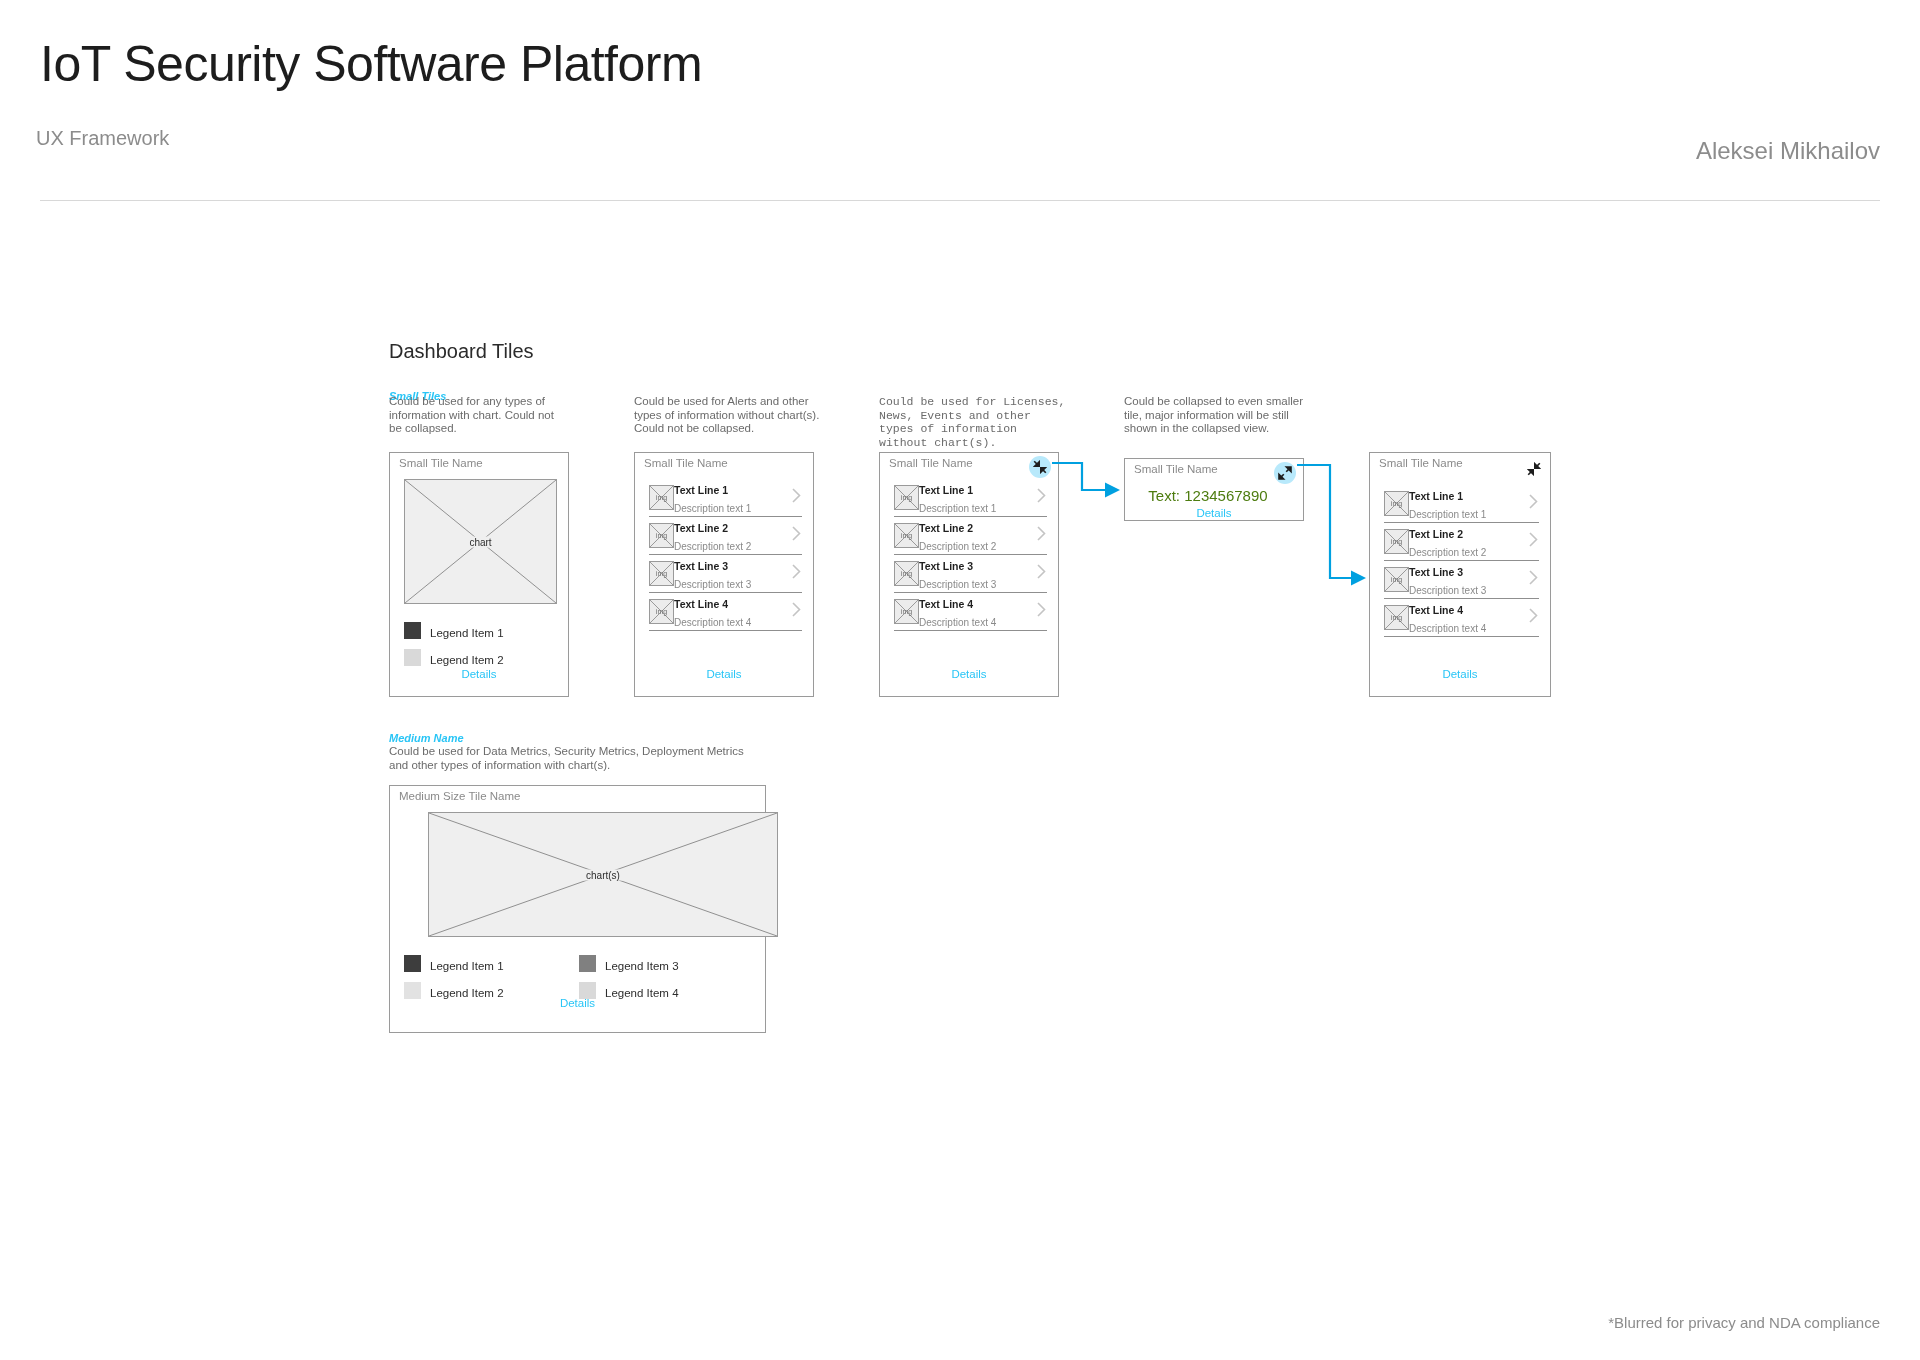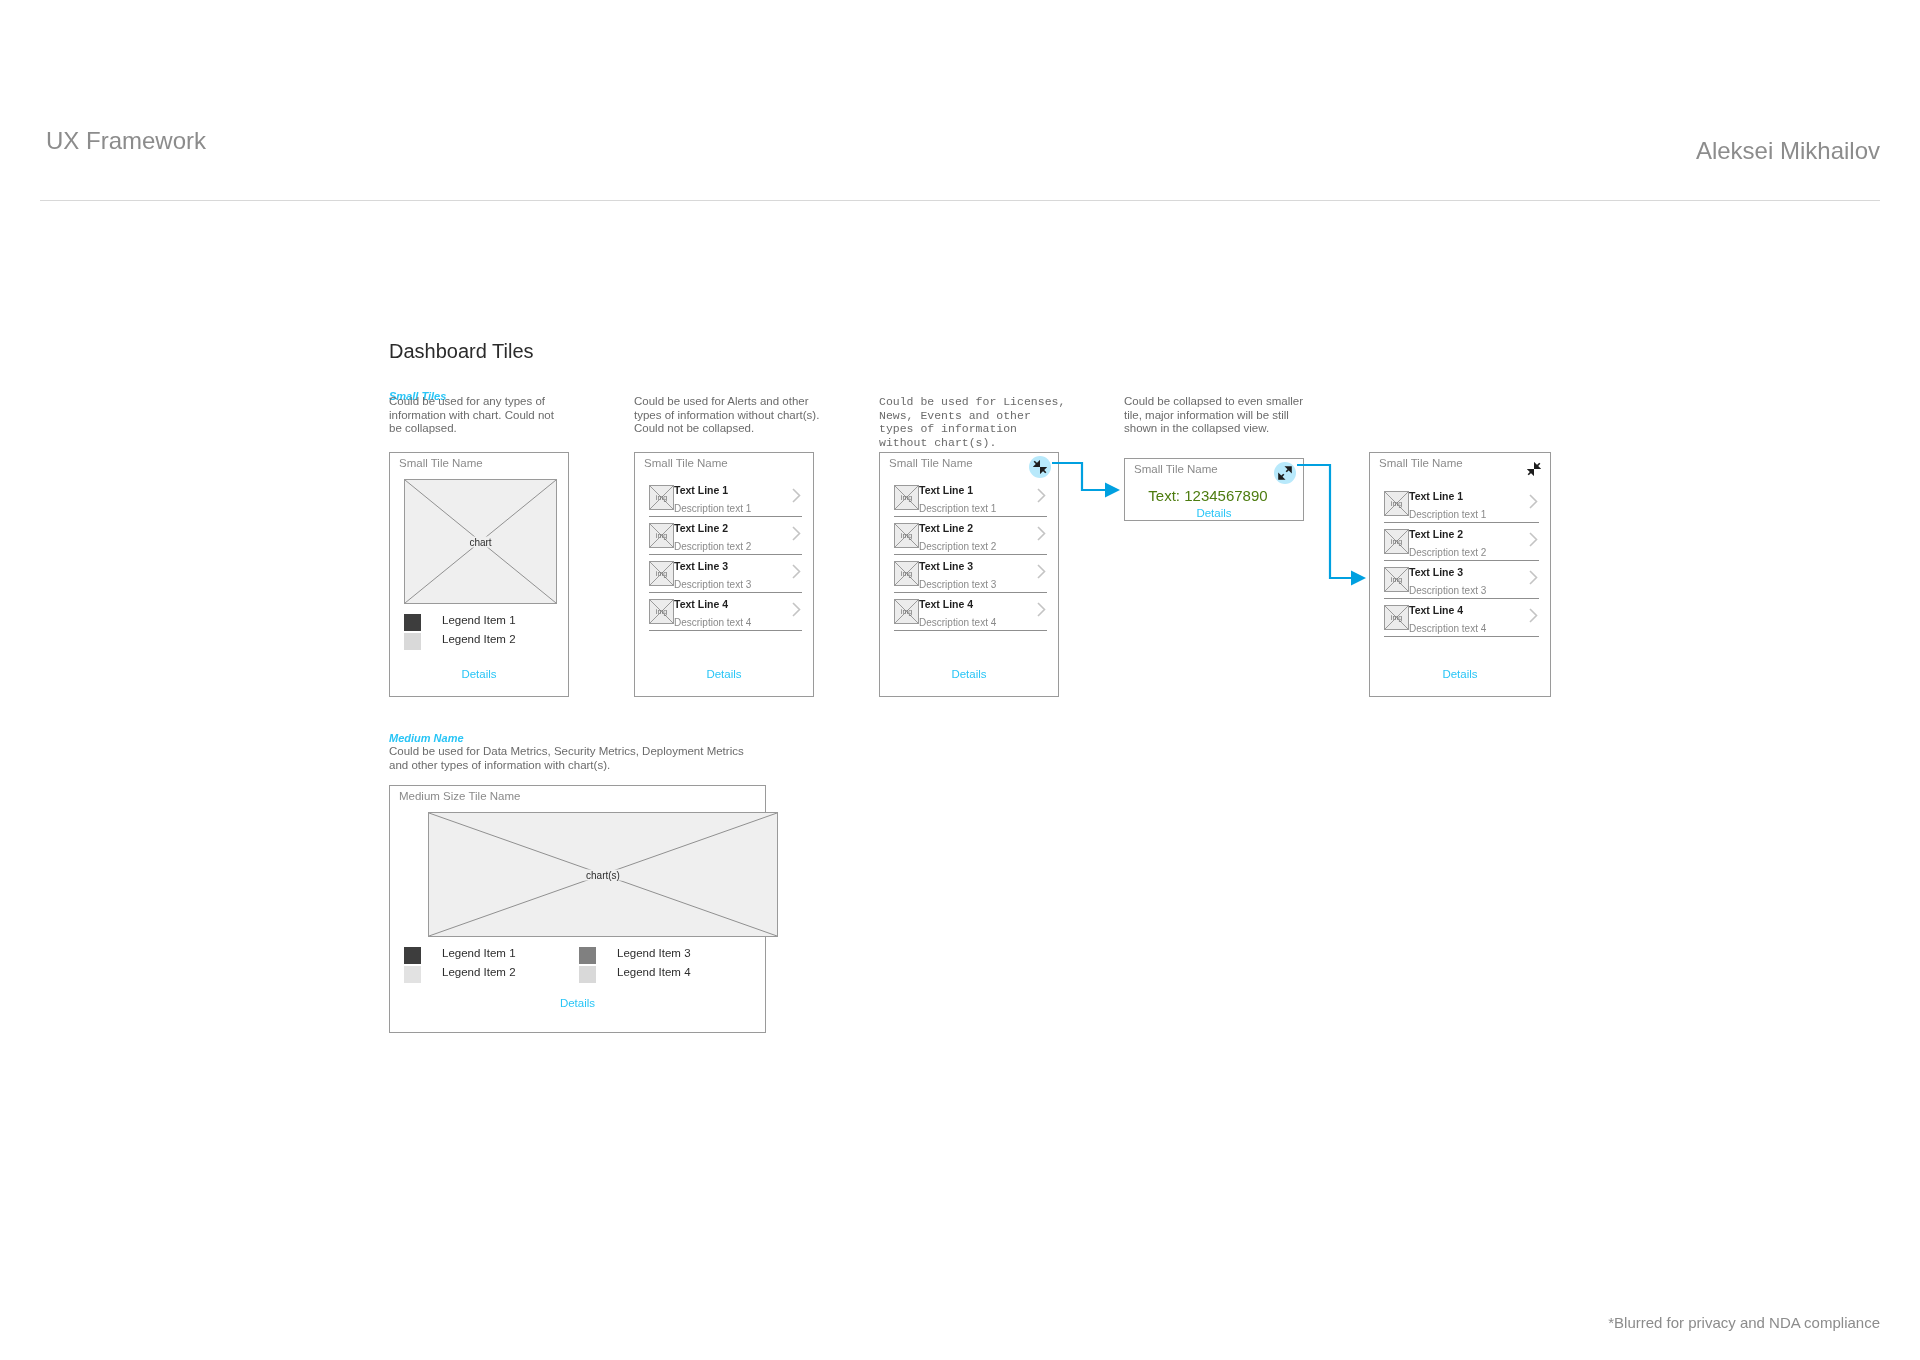--- a/index.html
+++ b/index.html
@@ -27,23 +27,23 @@
     left: 40px;
     top: 35px;
     font-size: 50px;
     font-weight: 400;
     color: #1d1d1d;
     letter-spacing: -0.5px;
     white-space: nowrap;
   }
   #page-subtitle {
     position: absolute;
-    left: 46px;
+    left: 36px;
     top: 127px;
-    font-size: 24px;
+    font-size: 20px;
     font-weight: 400;
     color: #8c8c8c;
     white-space: nowrap;
   }
   #author-name {
     position: absolute;
     right: 40px;
     top: 137px;
     font-size: 24px;
     font-weight: 400;
@@ -153,23 +153,22 @@
     background: #efefef;
     display: inline-block;
     width: fit-content;
     margin: 0 auto;
     padding: 0 3px;
   }
 
   
   .legend-row {
     display: flex;
-    align-items: flex-start;
-    margin-top: 2px;
-    gap: 12px;
+    align-items: flex-end;
+    margin-top: 10px;
   }
   .legend-swatch {
     width: 17px;
     height: 17px;
     flex: 0 0 17px;
   }
   .legend-label {
     margin-left: 9px;
     font-size: 11.5px;
     color: #2d2d2d;
@@ -270,20 +269,21 @@
     top: 1314px;
     font-size: 15px;
     color: #8c8c8c;
     white-space: nowrap;
   }
 </style>
 </head>
 <body>
 
 <div id="page-header">
+  <div id="page-title">IoT Security Software Platform</div>
   <div id="page-subtitle">UX Framework</div>
   <div id="author-name">Aleksei Mikhailov</div>
   <div id="header-divider"></div>
 </div>
 
 <div id="board">
 
   <div id="section-title">Dashboard Tiles</div>
 
   <div class="group-label" style="left:389px; top:390px;">Small Tiles</div>

